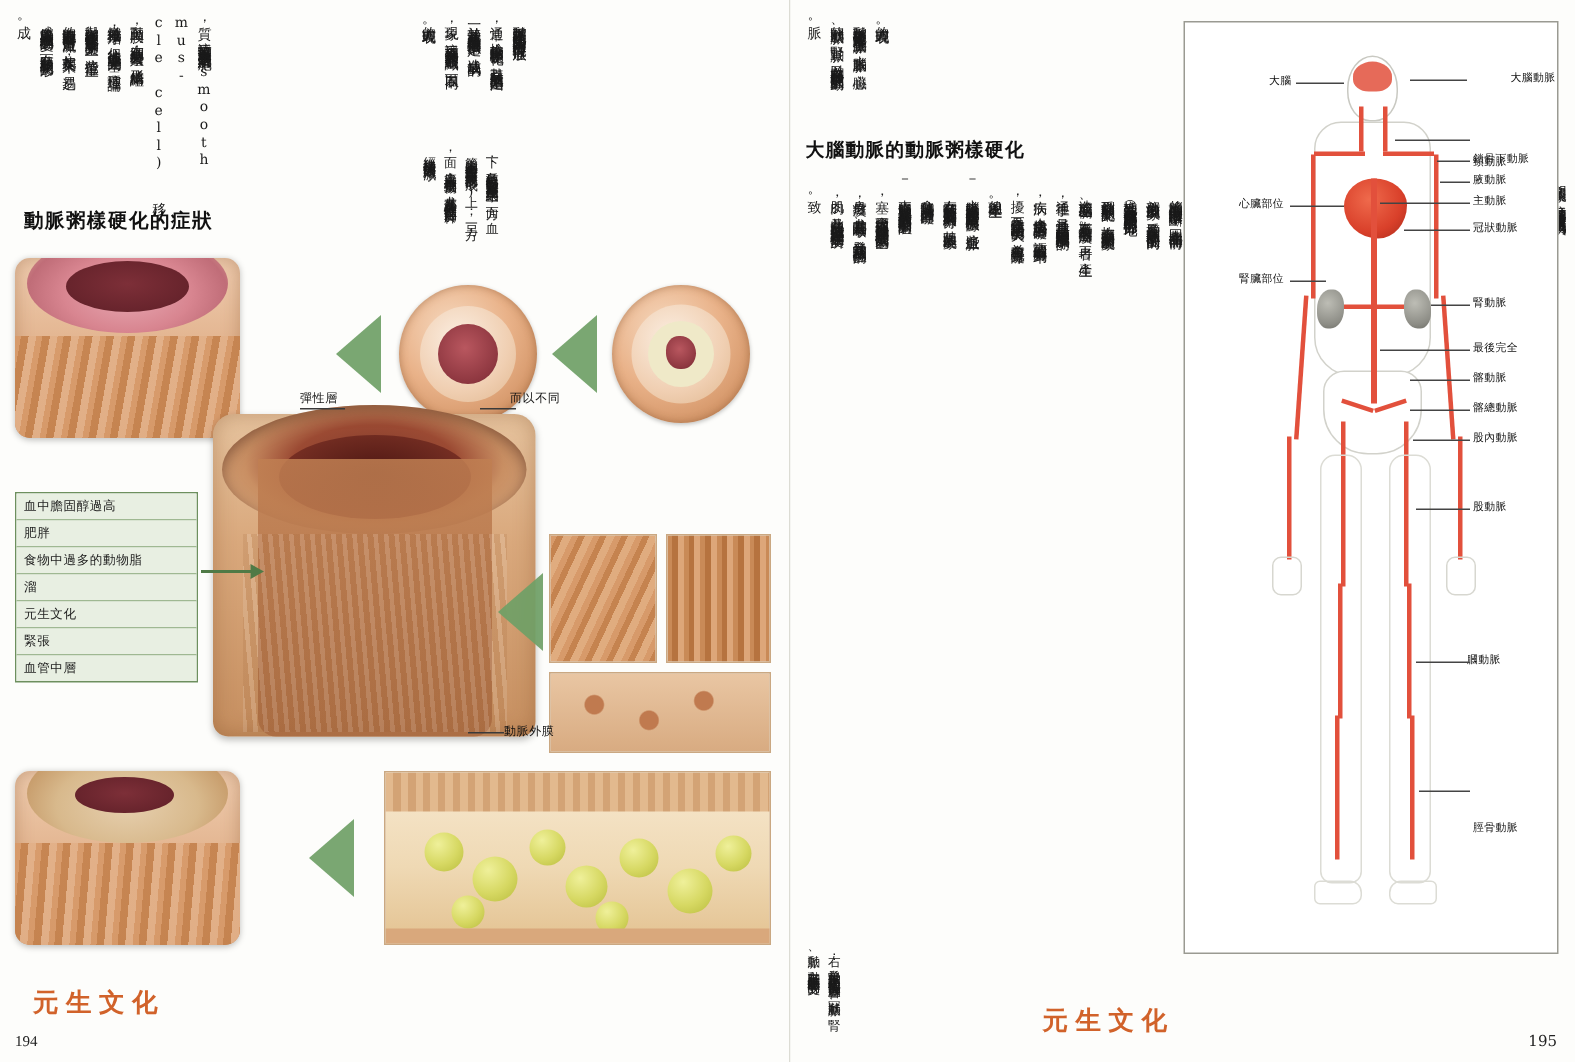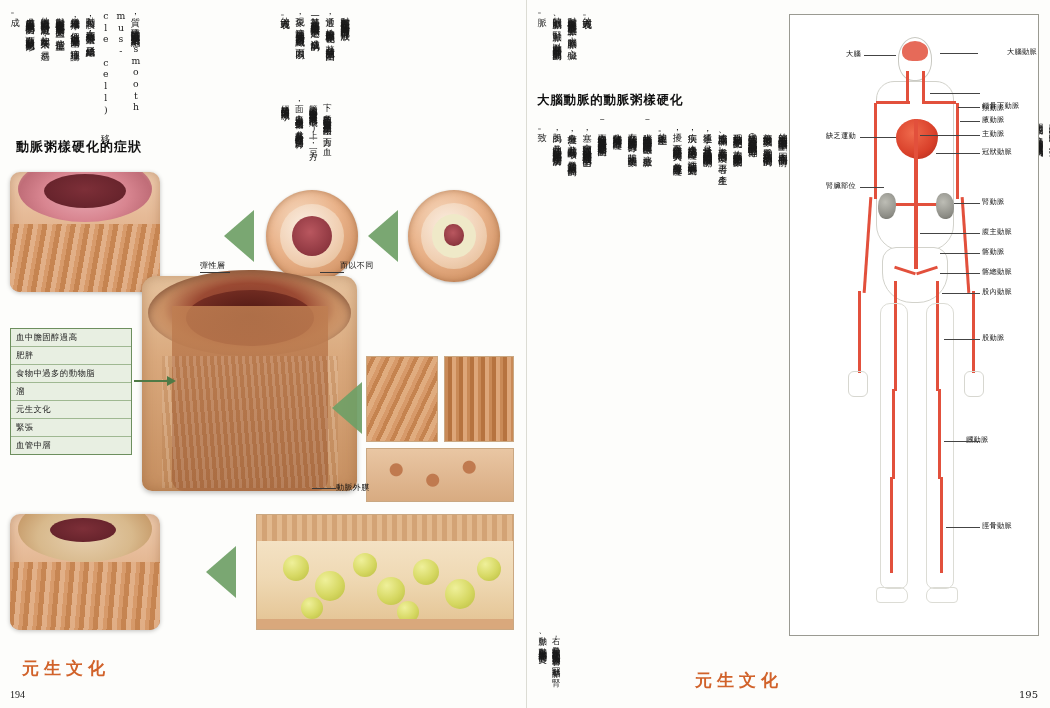--- a/index.html
+++ b/index.html
@@ -425,21 +425,21 @@
         <div class="vesselline" style="left:100px;top:462px;width:3px;height:96px;"></div>
         <div class="vesselline" style="left:150px;top:462px;width:3px;height:96px;"></div>
         <div style="position:absolute;left:90px;top:288px;width:28px;height:286px;border:1px solid #dcdcd5;border-radius:10px 10px 8px 8px;"></div>
         <div style="position:absolute;left:136px;top:288px;width:28px;height:286px;border:1px solid #dcdcd5;border-radius:10px 10px 8px 8px;"></div>
         <div style="position:absolute;left:86px;top:572px;width:32px;height:16px;border:1px solid #dcdcd5;border-radius:4px 8px 6px 4px;"></div>
         <div style="position:absolute;left:136px;top:572px;width:32px;height:16px;border:1px solid #dcdcd5;border-radius:8px 4px 4px 6px;"></div>
 
         <div class="blbl" style="left:56px;top:34px;">大腦</div>
         <div class="bline" style="left:74px;top:40px;width:32px;"></div>
 
-        <div class="blbl" style="left:36px;top:116px;">缺乏運動</div>
+        <div class="blbl" style="left:36px;top:116px;">心臟部位</div>
         <div class="bline" style="left:70px;top:122px;width:36px;"></div>
 
         <div class="blbl" style="left:36px;top:166px;">腎臟部位</div>
         <div class="bline" style="left:70px;top:172px;width:24px;"></div>
 
         <div class="blbl" style="left:190px;top:32px;margin-left:27px;">大腦動脈</div>
         <div class="bline" style="left:150px;top:38px;width:38px;"></div>
 
         <div class="blbl" style="left:192px;top:88px;">頸動脈</div>
         <div class="bline" style="left:140px;top:78px;width:50px;"></div>
@@ -452,39 +452,39 @@
 
         <div class="blbl" style="left:192px;top:114px;">主動脈</div>
         <div class="bline" style="left:130px;top:120px;width:60px;"></div>
 
         <div class="blbl" style="left:192px;top:132px;">冠狀動脈</div>
         <div class="bline" style="left:146px;top:138px;width:44px;"></div>
 
         <div class="blbl" style="left:192px;top:182px;">腎動脈</div>
         <div class="bline" style="left:164px;top:188px;width:26px;"></div>
 
-        <div class="blbl" style="left:192px;top:212px;">腹主動脈</div>
+        <div class="blbl" style="left:192px;top:212px;">最後完全</div>
         <div class="bline" style="left:130px;top:218px;width:60px;"></div>
 
         <div class="blbl" style="left:192px;top:232px;">髂動脈</div>
         <div class="bline" style="left:150px;top:238px;width:40px;"></div>
 
         <div class="blbl" style="left:192px;top:252px;">髂總動脈</div>
         <div class="bline" style="left:150px;top:258px;width:40px;"></div>
 
         <div class="blbl" style="left:192px;top:272px;">股內動脈</div>
         <div class="bline" style="left:152px;top:278px;width:38px;"></div>
 
         <div class="blbl" style="left:192px;top:318px;">股動脈</div>
         <div class="bline" style="left:154px;top:324px;width:36px;"></div>
 
-        <div class="blbl" style="left:176px;top:420px;">膕動脈</div>
+        <div class="blbl" style="left:188px;top:420px;">膕動脈</div>
         <div class="bline" style="left:154px;top:426px;width:36px;"></div>
 
-        <div class="blbl" style="left:192px;top:506px;">脛骨動脈</div>
+        <div class="blbl" style="left:192px;top:532px;">脛骨動脈</div>
         <div class="bline" style="left:156px;top:512px;width:34px;"></div>
       </div>
     </div>
 
     <div class="brand" style="left:168px;bottom:16px;">元生文化</div>
     <div class="folio" style="right:12px;">195</div>
   </div>
 </div>
 
 </body></html>

